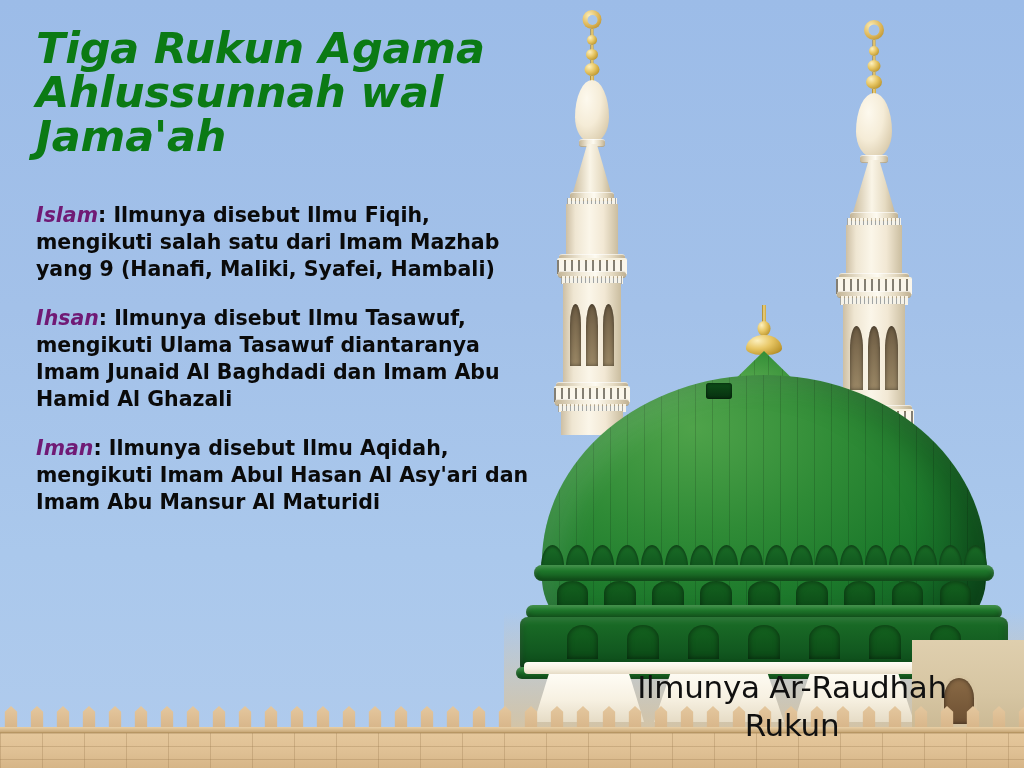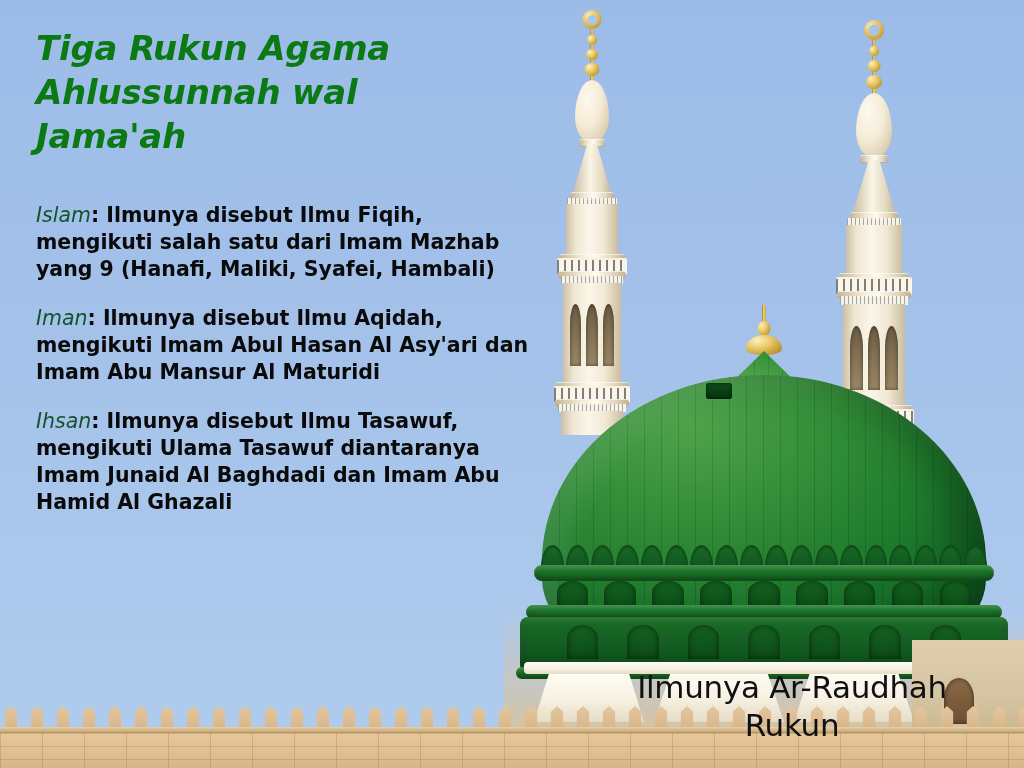--- a/index.html
+++ b/index.html
@@ -185,37 +185,37 @@
     clip-path:polygon(50% 0,78% 26%,78% 100%,22% 100%,22% 26%);
   }
 
   
   .text-col{
     position:absolute;left:36px;top:26px;width:500px;
   }
   .title{
     font-family:"DejaVu Sans", sans-serif;
     font-weight:bold;font-style:italic;
-    font-size:34px;line-height:44px;
+    font-size:43px;line-height:44px;
     color:#0b7a14;
     letter-spacing:-.2px;
     margin:0 0 18px 0;
   }
   .para{
     font-family:"DejaVu Sans", sans-serif;
     font-weight:bold;
     font-size:20.5px;line-height:27px;
     color:#0a0a0a;
     margin:0;
   }
   .p1{margin-top:44px;}
   .p2{margin-top:22px;}
   .p3{margin-top:22px;}
   .kw{
-    font-weight:normal;font-style:italic;color:#14532d;
+    font-weight:bold;font-style:italic;color:#701a75;
   }
   .colon{font-weight:bold;font-style:normal;color:#0a0a0a;}
 
   
   .caption{
     position:absolute;left:560px;top:668px;width:464px;
     text-align:center;
     font-family:"DejaVu Sans", sans-serif;
     font-weight:normal;
     font-size:31px;line-height:38px;
@@ -434,23 +434,23 @@
   <div class="text-col">
 
     <h1 class="title">
       <span>Tiga Rukun Agama</span><br>
       <span>Ahlussunnah wal</span><br>
       <span>Jama'ah</span>
     </h1>
 
     <p class="para p1"><span class="kw">Islam</span><span class="colon">:</span><span> Ilmunya disebut Ilmu Fiqih, mengikuti salah satu dari Imam Mazhab yang 9 (Hanafi, Maliki, Syafei, Hambali)</span></p>
 
+    <p class="para p3"><span class="kw">Ihsan</span><span class="colon">:</span><span> Ilmunya disebut Ilmu Tasawuf, mengikuti Ulama Tasawuf diantaranya Imam Junaid Al Baghdadi dan Imam Abu Hamid Al Ghazali</span></p>
+
     <p class="para p2"><span class="kw">Iman</span><span class="colon">:</span><span> Ilmunya disebut Ilmu Aqidah, mengikuti Imam Abul Hasan Al Asy'ari dan Imam Abu Mansur Al Maturidi</span></p>
-
-    <p class="para p3"><span class="kw">Ihsan</span><span class="colon">:</span><span> Ilmunya disebut Ilmu Tasawuf, mengikuti Ulama Tasawuf diantaranya Imam Junaid Al Baghdadi dan Imam Abu Hamid Al Ghazali</span></p>
   </div>
 
   <div class="caption">
     <span>Ilmunya Ar-Raudhah</span>
     <span class="l2">Rukun</span>
   </div>
 
 </div>
 
 </body></html>

